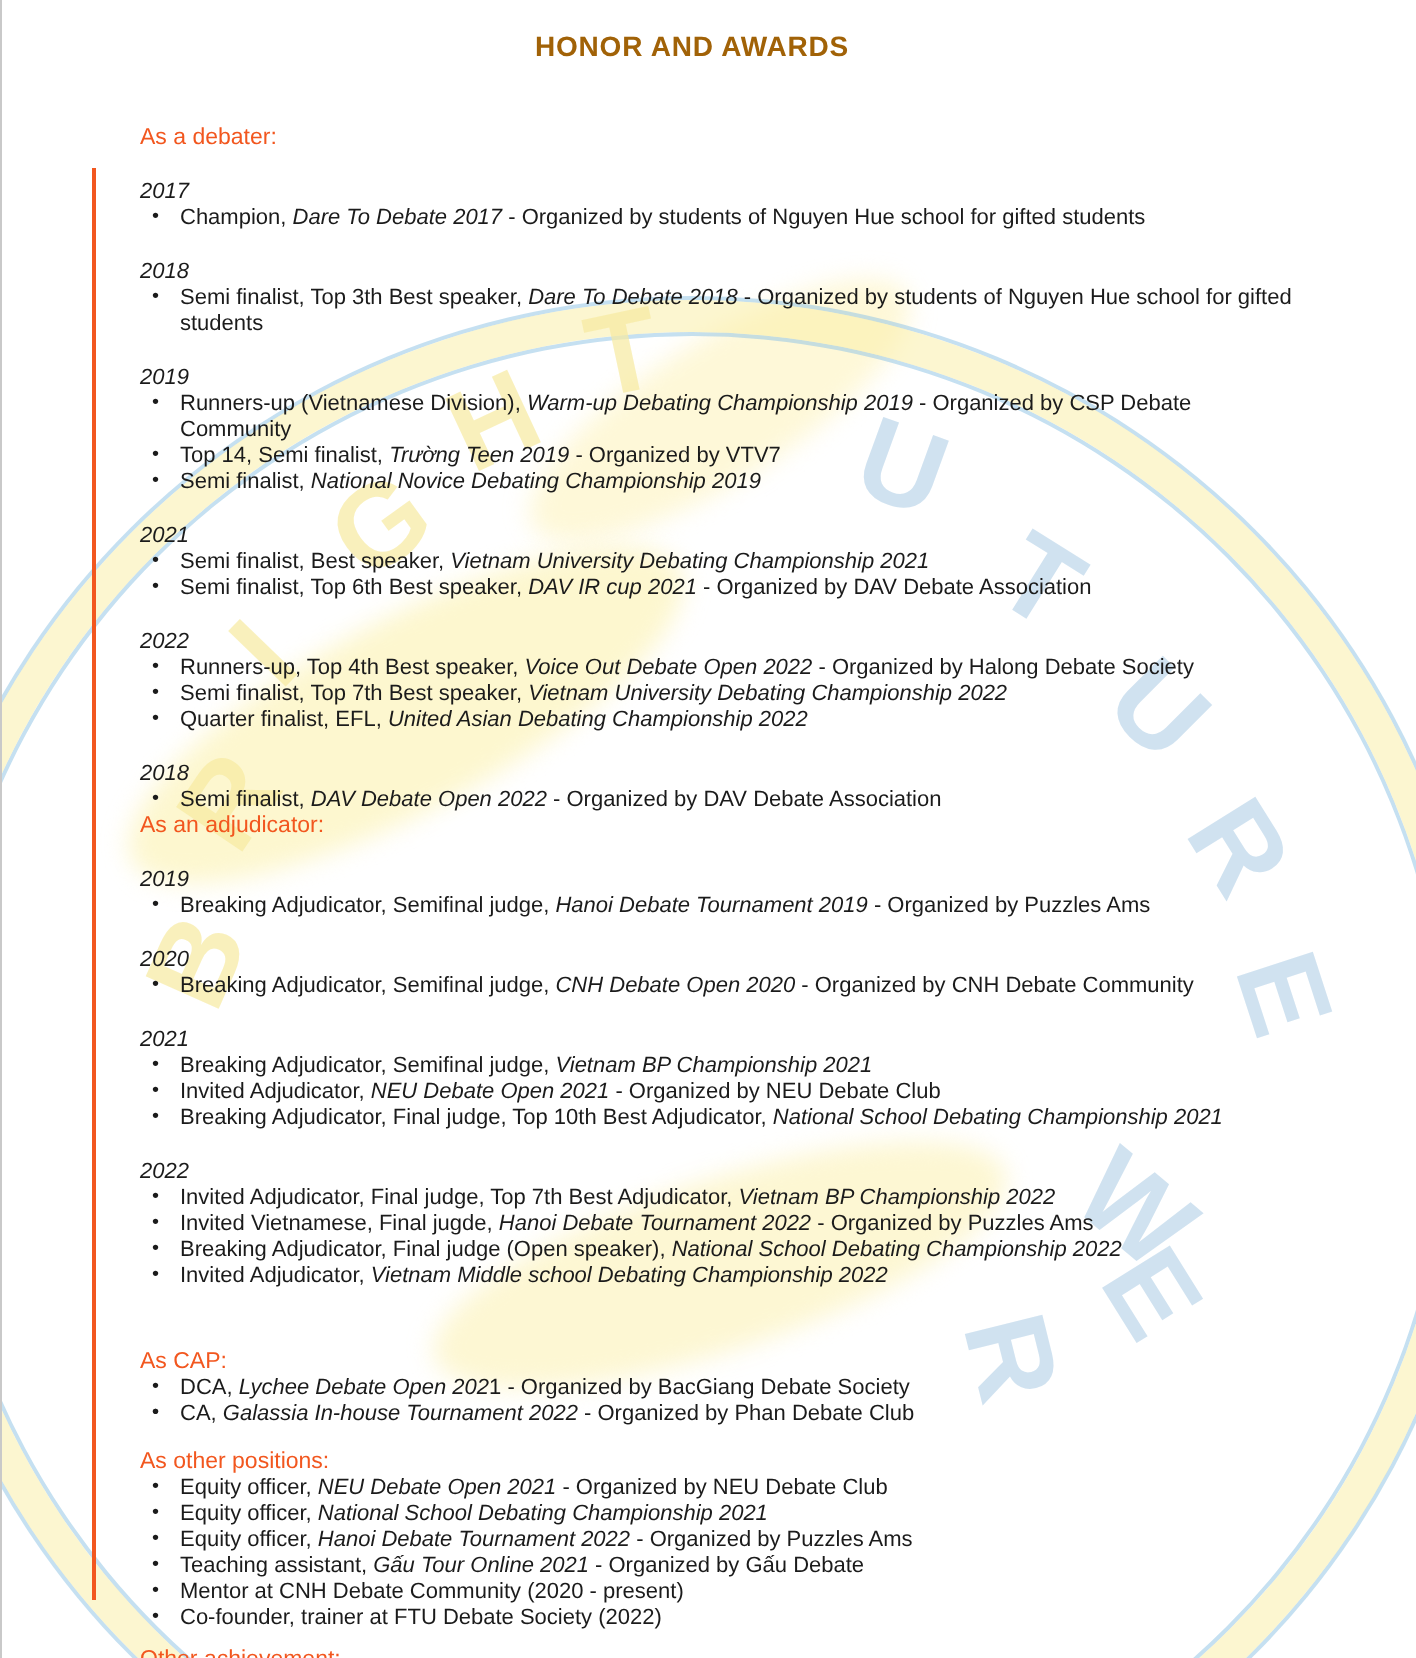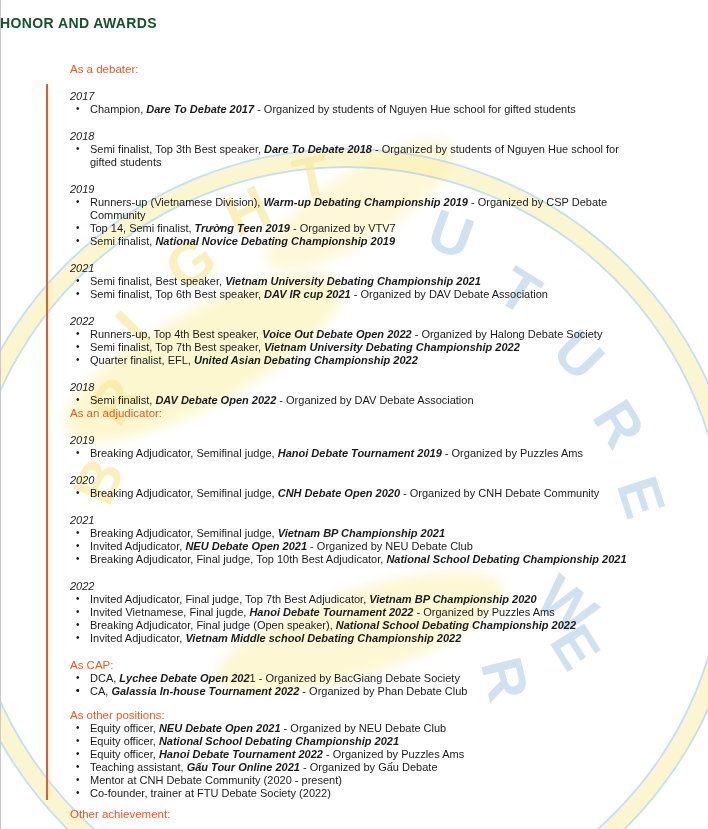--- a/index.html
+++ b/index.html
@@ -15,38 +15,38 @@
     border:16px solid rgba(249,238,170,0.55);
     box-shadow:0 0 0 2px rgba(150,199,229,0.55), inset 0 0 0 2px rgba(150,199,229,0.55);
   }
   .wm-blob{position:absolute;border-radius:50%;filter:blur(6px);}
   .wm-blob.b1{left:48px;top:310px;width:310px;height:95px;transform:rotate(-28deg);background:rgba(252,240,168,0.55);}
   .wm-blob.b2{left:210px;top:590px;width:300px;height:85px;transform:rotate(-18deg);background:rgba(252,240,168,0.5);}
   .wm-blob.b3{left:250px;top:170px;width:220px;height:70px;transform:rotate(-32deg);background:rgba(252,240,168,0.45);}
   .wm-letter{position:absolute;font-weight:bold;font-size:58px;line-height:1;font-family:"Liberation Sans",sans-serif;}
   
   .title{
-    position:absolute;top:15px;left:0;width:692px;text-align:left;
-    font-size:14px;font-weight:bold;letter-spacing:0.4px;color:#14532d;
+    position:absolute;top:15px;left:0;width:692px;text-align:center;
+    font-size:14px;font-weight:bold;letter-spacing:0.4px;color:#a16207;
   }
   .left-rule{position:absolute;left:46px;top:84px;width:2px;height:716px;background:#F2571F;}
   .content{position:absolute;left:70px;top:63px;width:576px;font-size:11px;line-height:13px;}
   .sec-heading{font-weight:normal;font-size:11.5px;color:#F2571F;}
   .section{margin-top:13px;}
   .section.s0,.section.s1{margin-top:0;}
-  .section.s2{margin-top:14px;}
+  .section.s2{margin-top:30px;}
   .section.s3{margin-top:11px;}
   .section.s4{margin-top:8px;}
   .group{margin-top:14px;}
   .group:first-of-type{margin-top:0;}
   .group.no-year{margin-top:0;}
   .year{font-style:italic;}
   .item{position:relative;padding-left:20px;}
   .bullet{position:absolute;left:6px;top:-1px;font-size:10px;}
-  .ev{font-weight:bold;font-style:italic;}
+  .ev{font-weight:normal;font-style:italic;}
 </style>
 </head>
 <body>
 
 <div class="page">
 
   <div class="watermark">
     <div class="wm-blob b1"></div>
     <div class="wm-blob b2"></div>
     <div class="wm-blob b3"></div>
@@ -119,21 +119,21 @@
           <div class="item"><span class="bullet">•</span><span><span>Breaking Adjudicator, Semifinal judge, </span><span class="ev">CNH Debate Open 2020</span><span> - Organized by CNH Debate Community</span></span></div>
         </div>
         <div class="group">
           <div class="year">2021</div>
           <div class="item"><span class="bullet">•</span><span><span>Breaking Adjudicator, Semifinal judge, </span><span class="ev">Vietnam BP Championship 2021</span></span></div>
           <div class="item"><span class="bullet">•</span><span><span>Invited Adjudicator, </span><span class="ev">NEU Debate Open 2021</span><span> - Organized by NEU Debate Club</span></span></div>
           <div class="item"><span class="bullet">•</span><span><span>Breaking Adjudicator, Final judge, Top 10th Best Adjudicator, </span><span class="ev">National School Debating Championship 2021</span></span></div>
         </div>
         <div class="group">
           <div class="year">2022</div>
-          <div class="item"><span class="bullet">•</span><span><span>Invited Adjudicator, Final judge, Top 7th Best Adjudicator, </span><span class="ev">Vietnam BP Championship 2020</span></span></div>
+          <div class="item"><span class="bullet">•</span><span><span>Invited Adjudicator, Final judge, Top 7th Best Adjudicator, </span><span class="ev">Vietnam BP Championship 2022</span></span></div>
           <div class="item"><span class="bullet">•</span><span><span>Invited Vietnamese, Final jugde, </span><span class="ev">Hanoi Debate Tournament 2022</span><span> - Organized by Puzzles Ams</span></span></div>
           <div class="item"><span class="bullet">•</span><span><span>Breaking Adjudicator, Final judge (Open speaker), </span><span class="ev">National School Debating Championship 2022</span></span></div>
           <div class="item"><span class="bullet">•</span><span><span>Invited Adjudicator, </span><span class="ev">Vietnam Middle school Debating Championship 2022</span></span></div>
         </div>
       </div>
       <div class="section s2">
         <div class="sec-heading">As CAP:</div>
         <div class="group no-year">
           <div class="item"><span class="bullet">•</span><span><span>DCA, </span><span class="ev">Lychee Debate Open 202</span><span>1 - Organized by BacGiang Debate Society</span></span></div>
           <div class="item"><span class="bullet">•</span></div>

